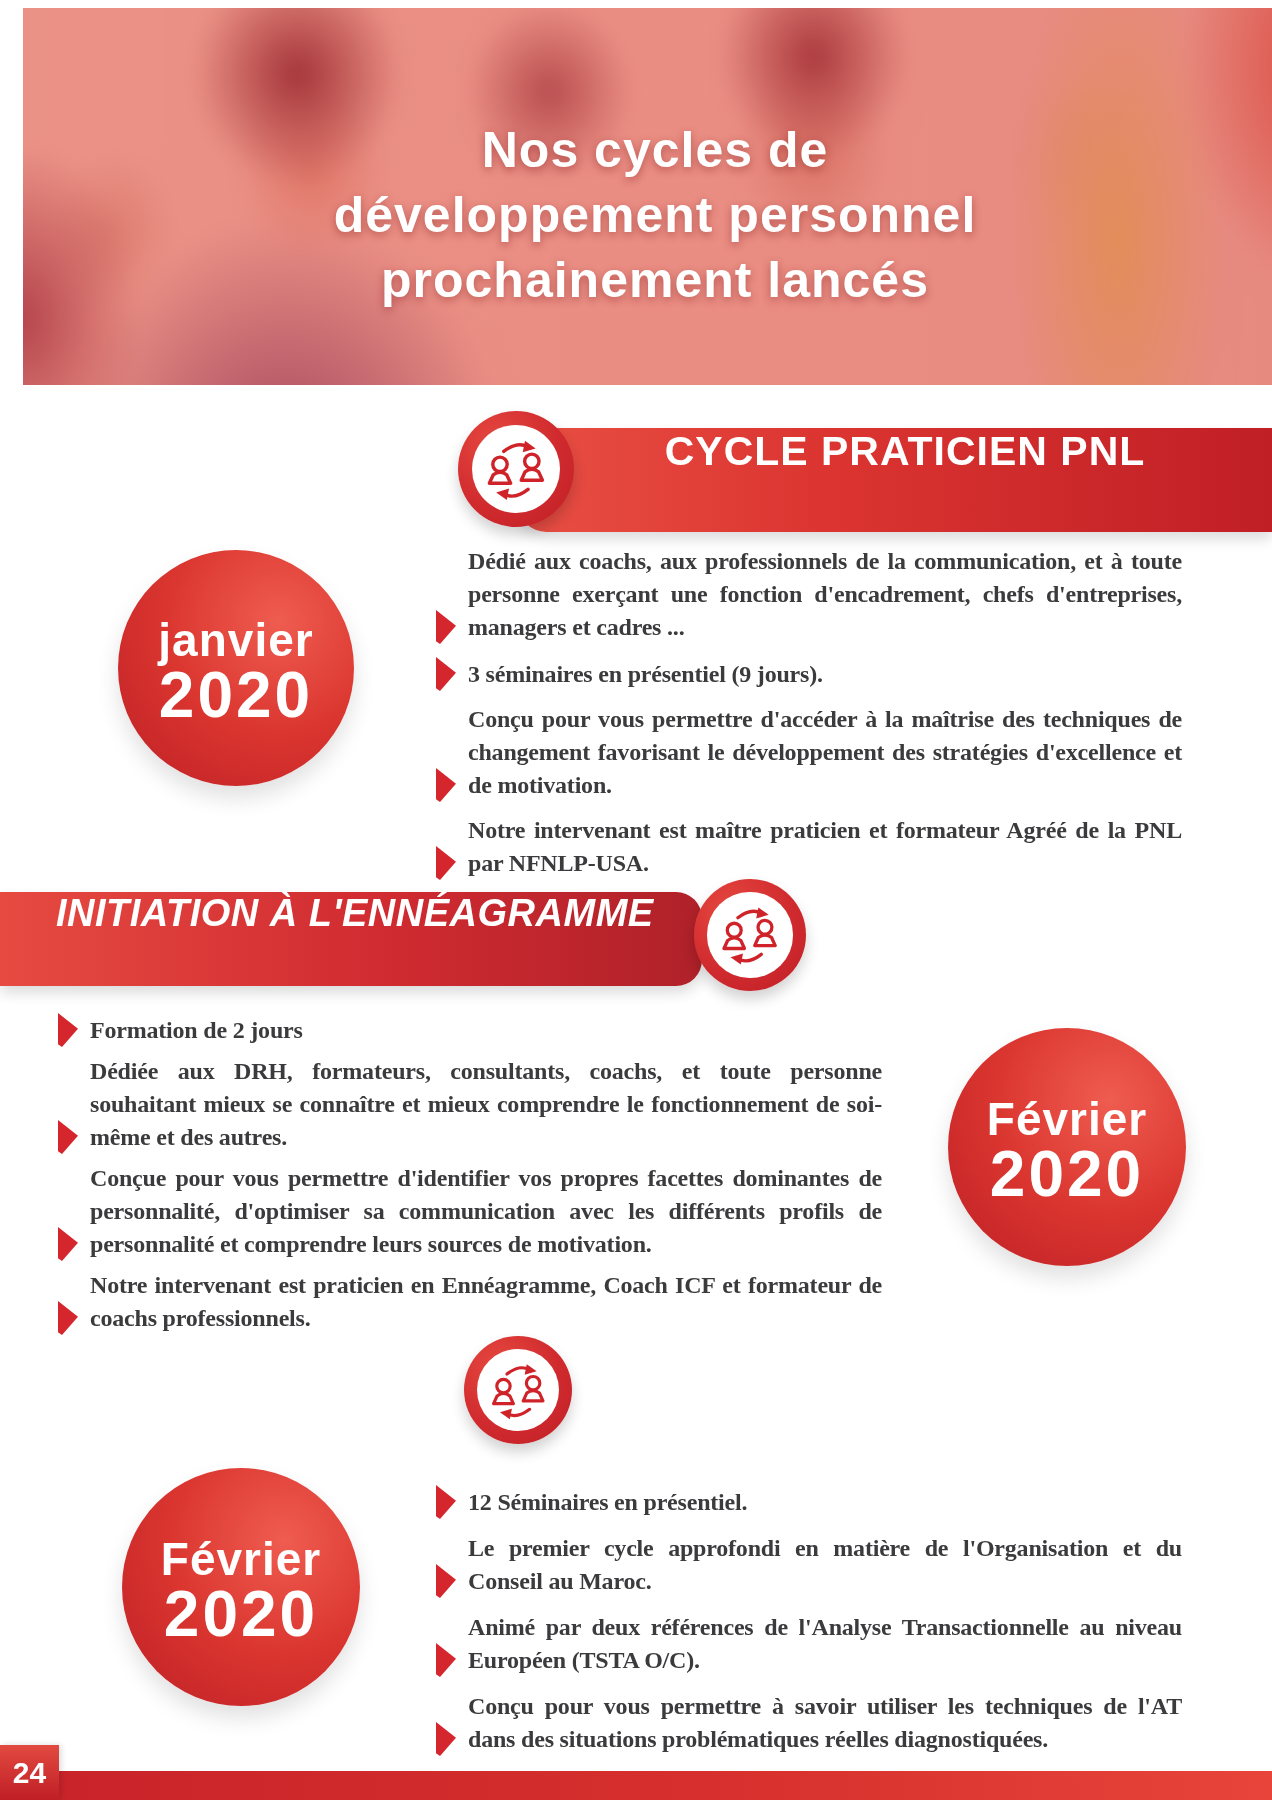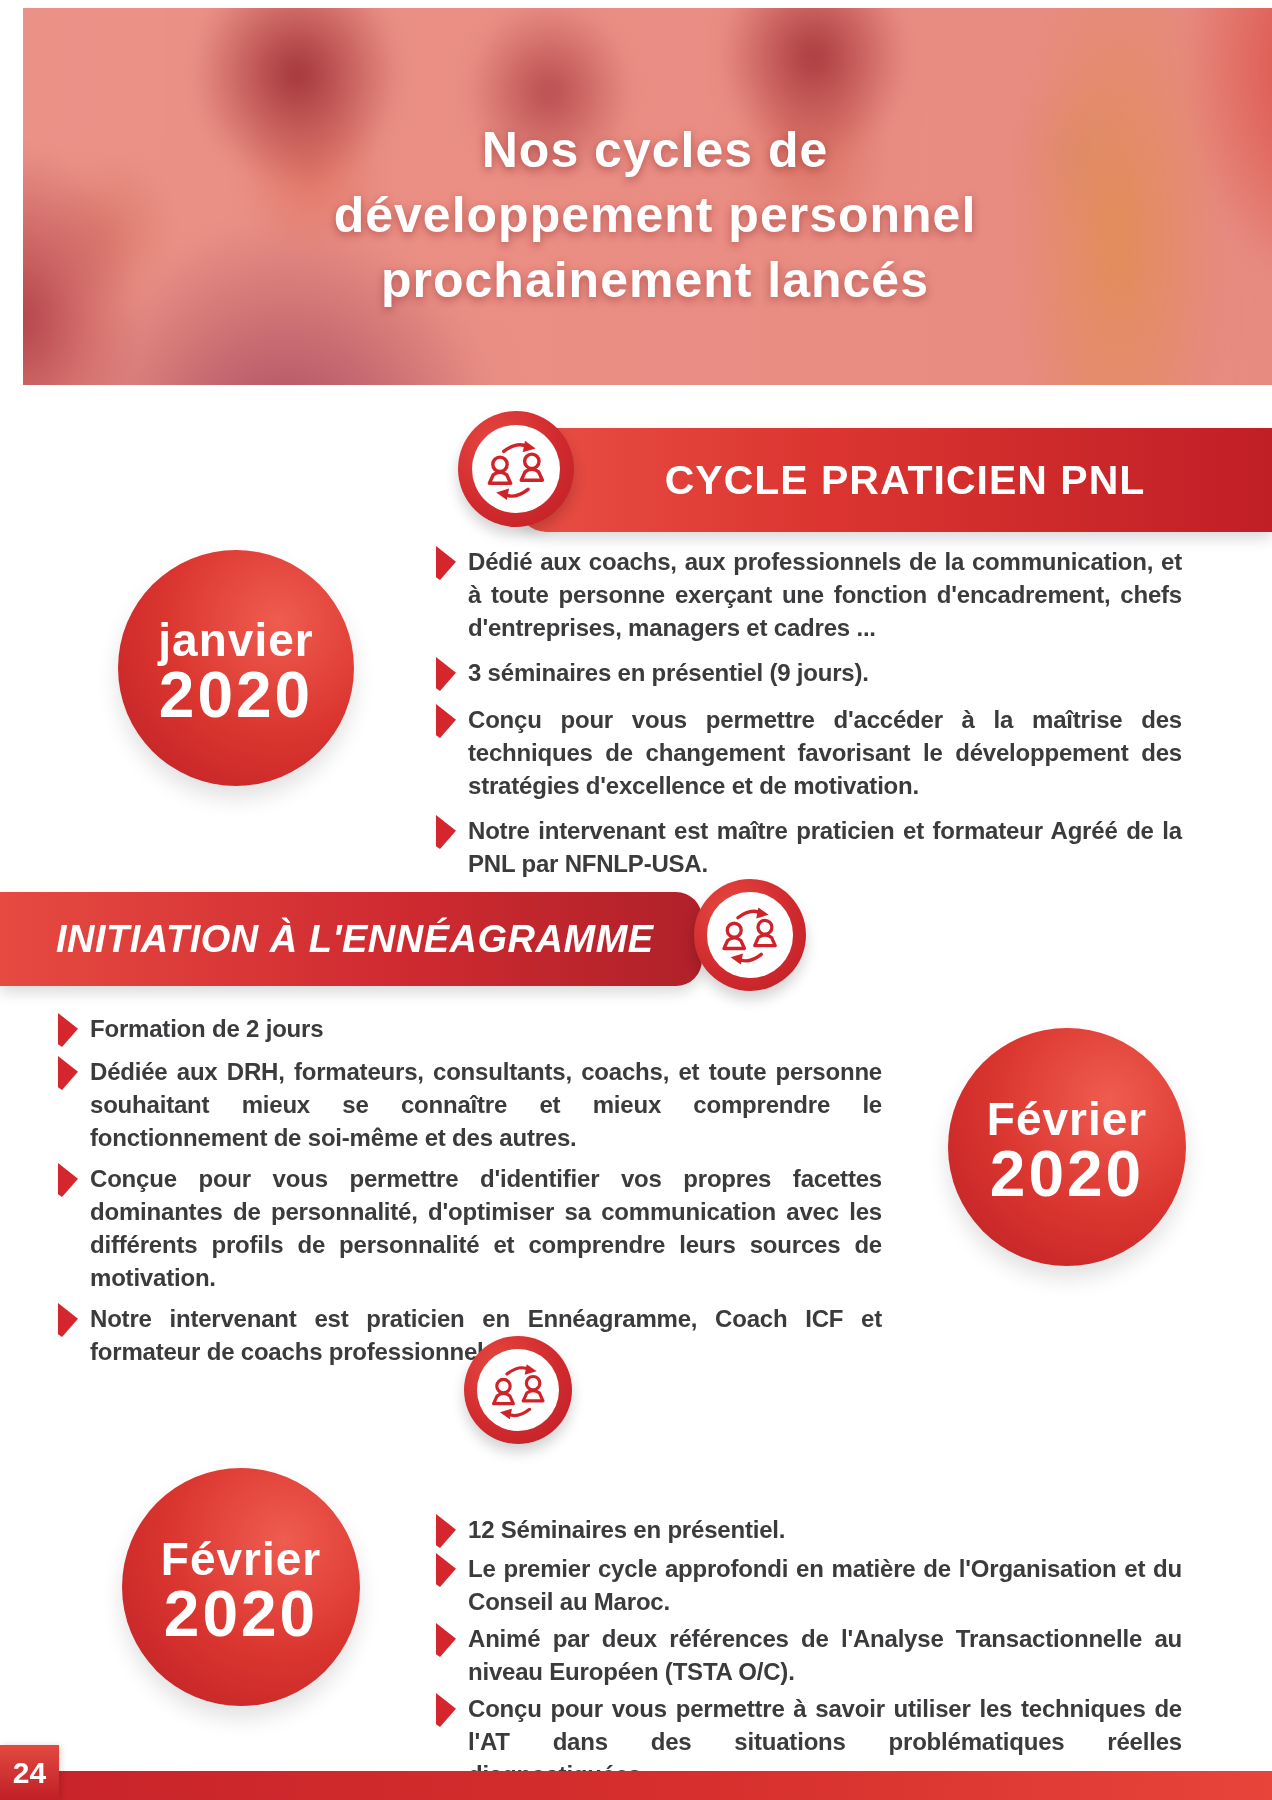--- a/index.html
+++ b/index.html
@@ -21,21 +21,21 @@
       radial-gradient(150px 420px at 85% 60%, #e3a160 0%, rgba(227,161,96,0) 70%),
       radial-gradient(95px 115px at 82% 40%, #e29a85 0%, rgba(226,154,133,0) 70%),
       radial-gradient(200px 300px at 101% 20%, #d8453c 0%, rgba(216,69,60,0) 75%),
       linear-gradient(90deg,#efa79b 0%, #eda197 50%, #e99d93 100%);}
   .hero-tint{position:absolute;inset:0;background:linear-gradient(90deg,rgba(224,90,80,.28),rgba(222,75,66,.24));}
   .hero-title{position:absolute;left:0;right:0;top:110px;margin:0;text-align:center;color:#fff;
     font-weight:bold;font-size:50px;line-height:65px;letter-spacing:1px;
     text-shadow:0 3px 9px rgba(130,25,25,.45);}
 
   
-  .banner{position:absolute;display:flex;align-items:center;box-shadow:0 7px 14px rgba(0,0,0,.14);}
+  .banner{position:absolute;display:flex;align-items:flex-start;box-shadow:0 7px 14px rgba(0,0,0,.14);}
   .blabel{width:100%;text-align:center;color:#fff;font-weight:bold;margin:0;}
   .banner1{left:518px;top:428px;width:754px;height:104px;border-radius:28px 0 0 28px;
     background:linear-gradient(90deg,#e84f44 0%,#dc3531 40%,#c01f26 100%);}
   .banner1 .blabel{font-size:41px;letter-spacing:1px;padding:0 30px 0 50px;}
   .banner2{left:0;top:892px;width:702px;height:94px;border-radius:0 26px 26px 0;
     background:linear-gradient(90deg,#e64a41 0%,#d02b31 55%,#b02129 100%);font-style:italic;}
   .banner2 .blabel{font-size:38px;text-align:left;padding-left:56px;letter-spacing:.5px;}
   .banner3{left:540px;top:1353px;width:732px;height:106px;border-radius:28px 0 0 28px;
     background:linear-gradient(90deg,#8f282b 0%,#c0262d 35%,#e6453d 80%,#e94f44 100%);}
   .banner3 .blabel{font-size:36px;line-height:45px;letter-spacing:.5px;padding-left:40px;}
@@ -59,22 +59,22 @@
   .date-month{font-size:46px;line-height:54px;letter-spacing:1px;}
   .date-year{font-size:64px;line-height:56px;letter-spacing:3px;}
   #date1{left:118px;top:550px;width:236px;height:236px;}
   #date2{left:948px;top:1028px;width:238px;height:238px;}
   #date3{left:122px;top:1468px;width:238px;height:238px;}
 
   
   .bullets{position:absolute;display:flex;flex-direction:column;}
   #bullets1{left:436px;top:545px;width:746px;gap:12px;}
   #bullets2{left:58px;top:1012px;width:824px;gap:8px;}
-  #bullets3{left:436px;top:1484px;width:746px;gap:4px;margin-top:29px;}
-  .bullet{display:flex;align-items:flex-start;}
+  #bullets3{left:436px;top:1484px;width:746px;gap:13px;}
+  .bullet{display:flex;align-items:flex-end;font-family:Liberation Serif, serif;}
   .arrow{flex:0 0 auto;width:20px;height:34px;margin:1px 12px 0 0;background:#d5262d;
     clip-path:polygon(0 0,100% 46%,20% 100%,0 92%);}
   .btext{flex:1;color:#3b3b3d;font-weight:bold;font-size:24px;line-height:33px;
     text-align:justify;letter-spacing:-.2px;}
 
   
   .footer-bar{position:absolute;left:0;top:1771px;width:1272px;height:29px;
     background:linear-gradient(90deg,#c8232a 0%,#d62f2d 55%,#e8443a 100%);}
   .page-tab{position:absolute;left:0;top:1745px;width:59px;height:55px;color:#fff;
     background:linear-gradient(180deg,#e24a40 0%,#c01f26 100%);

